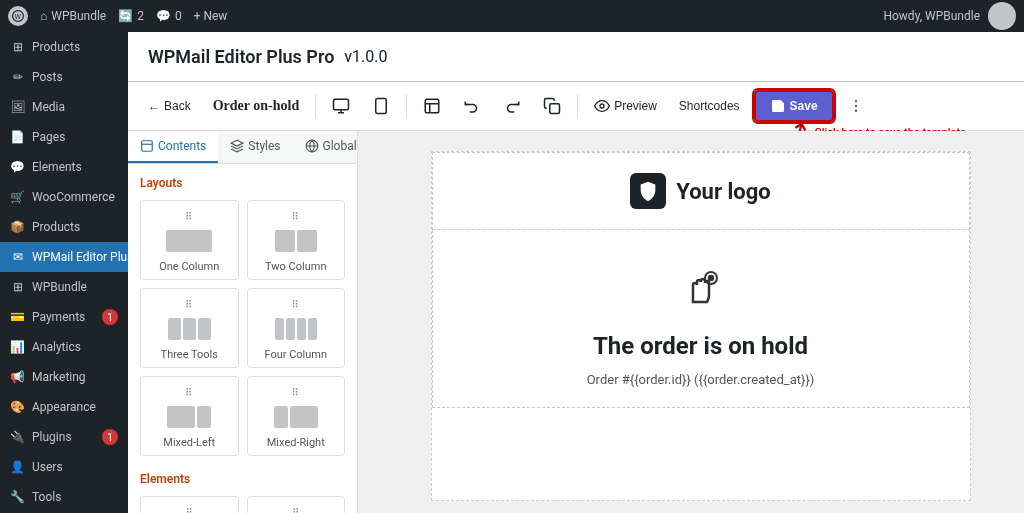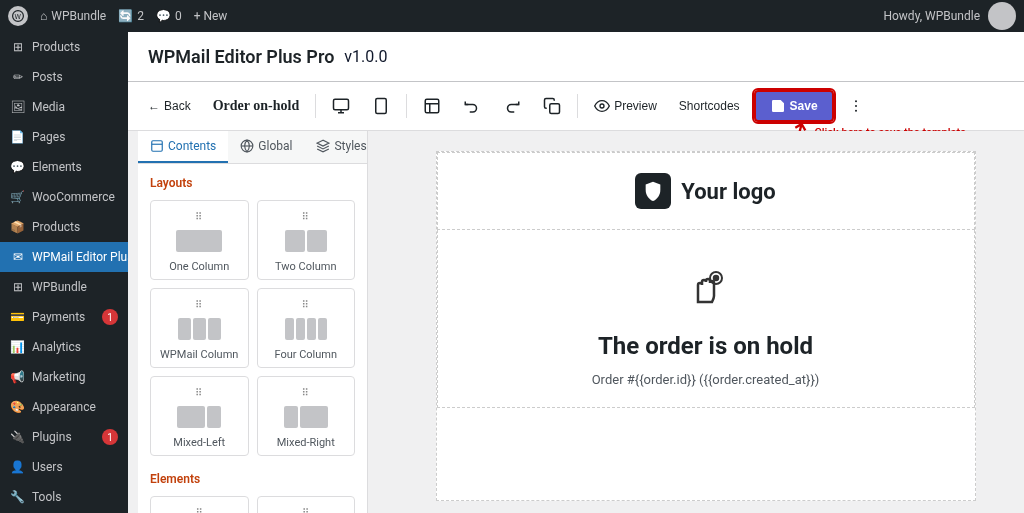--- a/index.html
+++ b/index.html
@@ -100,21 +100,21 @@
       padding: 6px 14px;
       border-radius: 4px;
       border: 2px solid #c00;
       outline: 2px solid #c00;
     }
     .toolbar-divider { width: 1px; background: #dcdcde; height: 24px; margin: 0 2px; }
     .template-name { font-size: 14px; font-weight: 600; color: #1d2327; margin: 0 8px; font-family: Liberation Serif, serif; }
     .more-btn { margin-left: 2px; padding: 5px 6px; }
 
     
-    .editor-main { display: flex; flex: 1; overflow: hidden; position: relative; padding-left: 10px; }
+    .editor-main { display: flex; flex: 1; overflow: hidden; position: relative; }
 
     
     .left-panel {
       width: 230px;
       background: #fff;
       border-right: 1px solid #dcdcde;
       display: flex;
       flex-direction: column;
       overflow: hidden;
     }
@@ -398,33 +398,33 @@
         <div class="panel-tabs">
           <div class="panel-tab active">
             <svg width="14" height="14" viewBox="0 0 24 24" fill="none" stroke="currentColor" stroke-width="2">
                 <rect x="3" y="3" width="18" height="18" rx="2"></rect>
                 <line x1="3" y1="9" x2="21" y2="9"></line>
               </svg>
             <span>Contents</span>
           </div>
           <div class="panel-tab">
             <svg width="14" height="14" viewBox="0 0 24 24" fill="none" stroke="currentColor" stroke-width="2">
+                <path d="M12 2L2 7l10 5 10-5-10-5z"></path>
+                <path d="M2 17l10 5 10-5"></path>
+                <path d="M2 12l10 5 10-5"></path>
+              </svg>
+            <span>Styles</span>
+          </div>
+          <div class="panel-tab">
+            <svg width="14" height="14" viewBox="0 0 24 24" fill="none" stroke="currentColor" stroke-width="2">
                 <circle cx="12" cy="12" r="10"></circle>
                 <line x1="2" y1="12" x2="22" y2="12"></line>
                 <path d="M12 2a15.3 15.3 0 0 1 4 10 15.3 15.3 0 0 1-4 10 15.3 15.3 0 0 1-4-10 15.3 15.3 0 0 1 4-10z"></path>
               </svg>
             <span>Global</span>
-          </div>
-          <div class="panel-tab">
-            <svg width="14" height="14" viewBox="0 0 24 24" fill="none" stroke="currentColor" stroke-width="2">
-                <path d="M12 2L2 7l10 5 10-5-10-5z"></path>
-                <path d="M2 17l10 5 10-5"></path>
-                <path d="M2 12l10 5 10-5"></path>
-              </svg>
-            <span>Styles</span>
           </div>
         </div>
 
         <div class="panel-content">
           <div class="panel-section-title">Layouts</div>
           <div class="layout-grid">
 
             <div class="layout-item">
               <div style="font-size:10px;color:#888;letter-spacing:1px;">⠿</div>
               <div class="layout-icon">
@@ -442,21 +442,21 @@
               <span>Two Column</span>
             </div>
 
             <div class="layout-item">
               <div style="font-size:10px;color:#888;letter-spacing:1px;">⠿</div>
               <div class="layout-icon">
                 <div class="col-block" style="width:13px;"></div>
                 <div class="col-block" style="width:13px;"></div>
                 <div class="col-block" style="width:13px;"></div>
               </div>
-              <span>WPMail Column</span>
+              <span>Three Tools</span>
             </div>
 
             <div class="layout-item">
               <div style="font-size:10px;color:#888;letter-spacing:1px;">⠿</div>
               <div class="layout-icon">
                 <div class="col-block" style="width:9px;"></div>
                 <div class="col-block" style="width:9px;"></div>
                 <div class="col-block" style="width:9px;"></div>
                 <div class="col-block" style="width:9px;"></div>
               </div>

